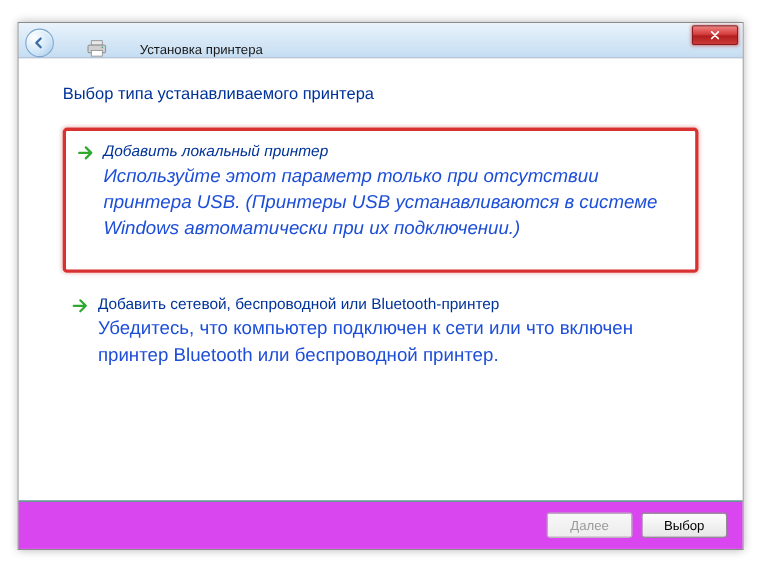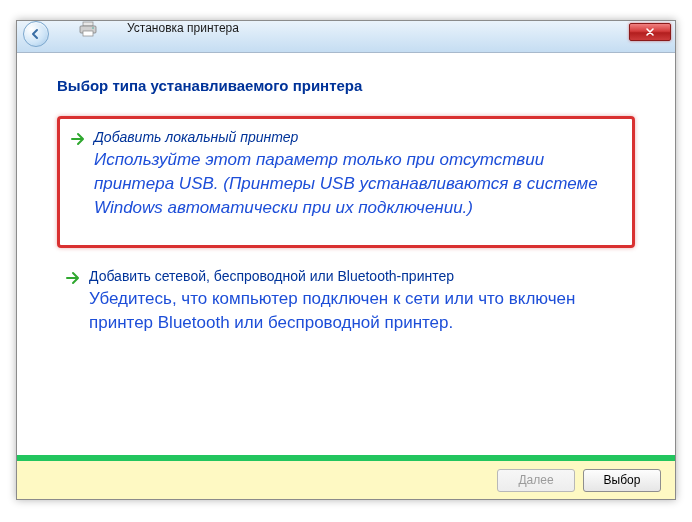--- a/index.html
+++ b/index.html
@@ -20,21 +20,21 @@
       background: #fff;
       display: flex;
       flex-direction: column;
       position: relative;
     }
     .titlebar {
       height: 32px;
       background: linear-gradient(to bottom, #eaf3fb 0%, #d7e8f7 50%, #c5ddf2 100%);
       border-bottom: 1px solid #a8b9cc;
       display: flex;
-      align-items: flex-start;
+      align-items: flex-end;
       padding: 0 6px;
       position: relative;
       gap: 24px;
     }
     .back-btn {
       width: 26px; height: 26px;
       border-radius: 50%;
       background: radial-gradient(circle at 30% 30%, #fff, #cde4f7 60%, #9cc2e4);
       border: 1px solid #7ba7ce;
       display: flex; align-items: center; justify-content: center;
@@ -63,21 +63,21 @@
     .close-btn svg { width: 10px; height: 10px; }
     .content {
       flex: 1;
       padding: 24px 40px 10px 40px;
       background: #fff;
     }
     .page-title {
       font-size: 15px;
       color: #003399;
       margin-bottom: 22px;
-      font-weight: bold;
+      font-weight: normal;
     }
     .option {
       padding: 10px 8px 18px 8px;
       margin-bottom: 10px;
       border-radius: 4px;
     }
     .option.highlighted {
       border: 3px solid #d93030;
       box-shadow: 0 0 4px rgba(200,50,50,0.4);
       padding: 10px 10px 26px 10px;
@@ -100,22 +100,22 @@
       margin-bottom: 3px;
       font-weight: normal;
     }
     .option-desc {
       font-size: 17px;
       color: #1d4ed8;
       line-height: 1.4;
     }
     .footer {
       height: 44px;
-      background: #fef9c3;
-      border-top: 6px solid #22c55e;
+      background: #d946ef;
+      border-top: 1px solid #22c55e;
       display: flex;
       align-items: center;
       justify-content: flex-end;
       padding: 0 14px;
       gap: 8px;
     }
     .btn {
       min-width: 78px;
       height: 23px;
       font-size: 12px;

